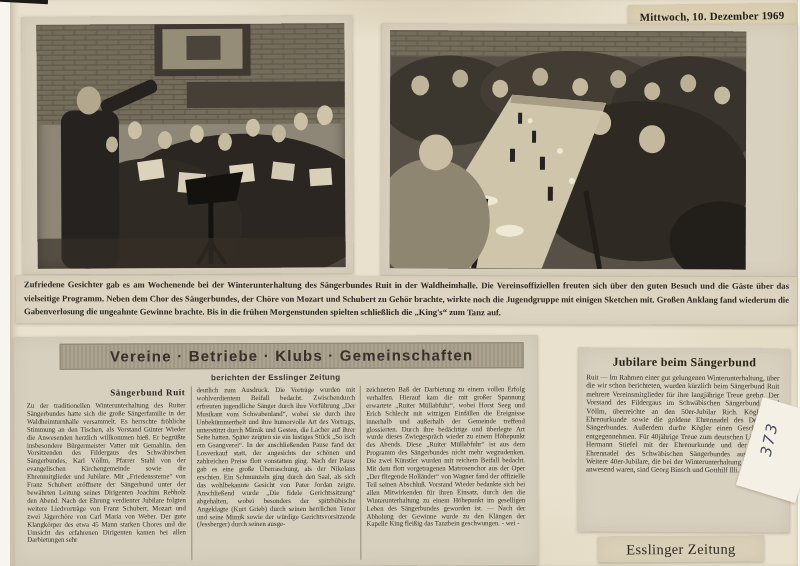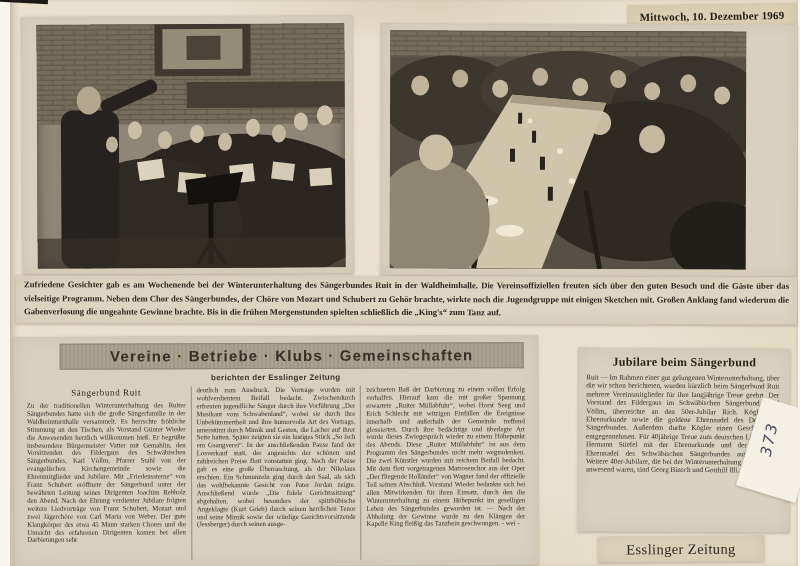--- a/index.html
+++ b/index.html
@@ -58,21 +58,21 @@
   }
   .banner-subtitle{
     position:absolute;left:0;top:37px;width:524px;text-align:center;
     font-family:"Liberation Sans","DejaVu Sans",sans-serif;
     font-weight:bold;font-size:8px;color:#3a352c;letter-spacing:.3px;
   }
   .columns{position:absolute;left:8px;top:50px;width:508px;height:174px;display:flex;}
   .col{flex:1 1 0;padding:0 5px;overflow:hidden;}
   .col + .col{border-left:1px solid #948c79;}
   .col-heading{
-    text-align:center;font-weight:normal;font-size:9px;color:#2b2720;
+    text-align:right;font-weight:bold;font-size:9px;color:#2b2720;
     letter-spacing:.6px;margin:1px 0 4px 0;
   }
   .body-text{
     font-size:6.8px;line-height:7.9px;color:#312d26;text-align:justify;
   }
   .jubilare-clip{left:578px;top:348px;width:212px;height:184px;transform:rotate(0.3deg);background:#d8d1c0;}
   .jubilare-heading{
     text-align:center;font-weight:bold;font-size:12px;color:#272319;
     margin-top:7px;letter-spacing:.3px;
   }

